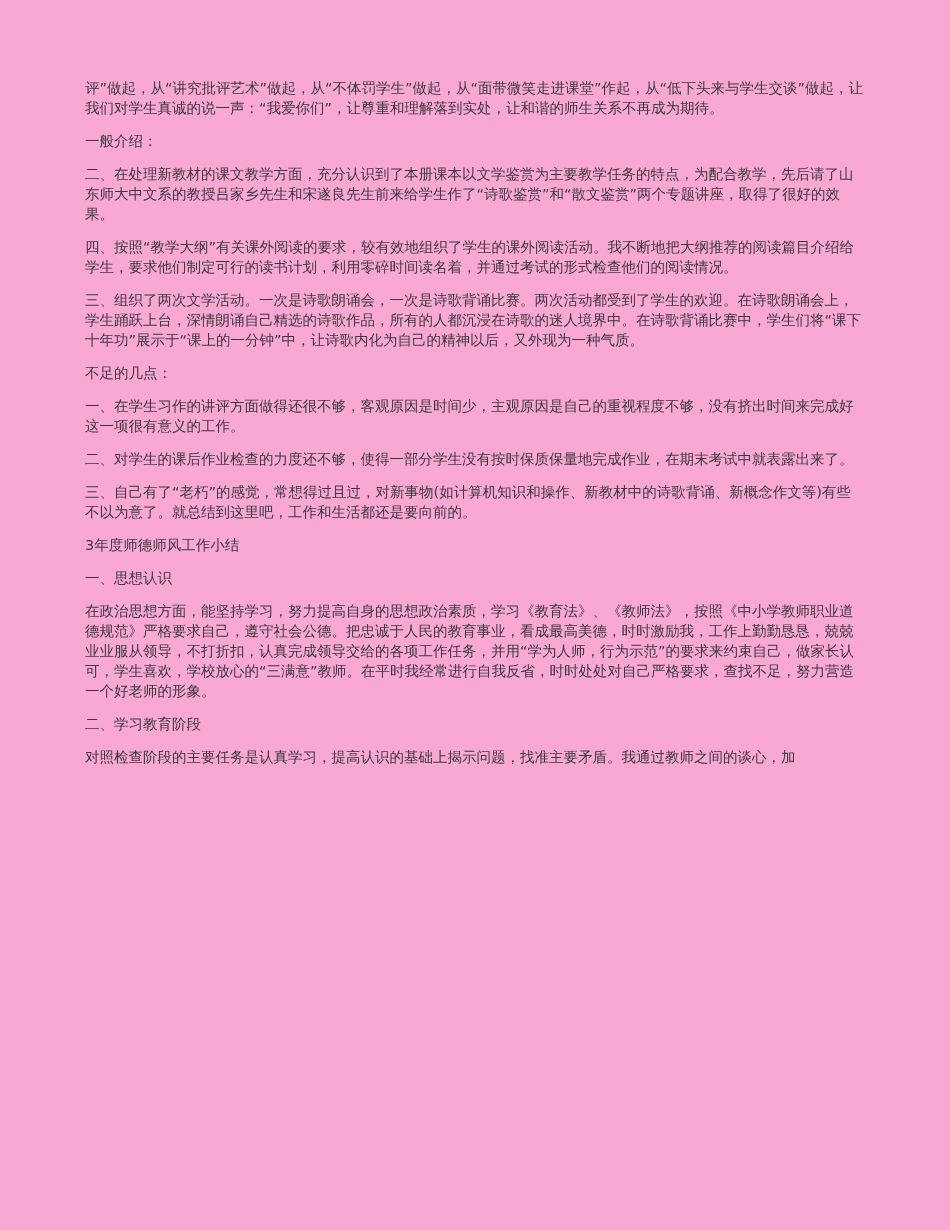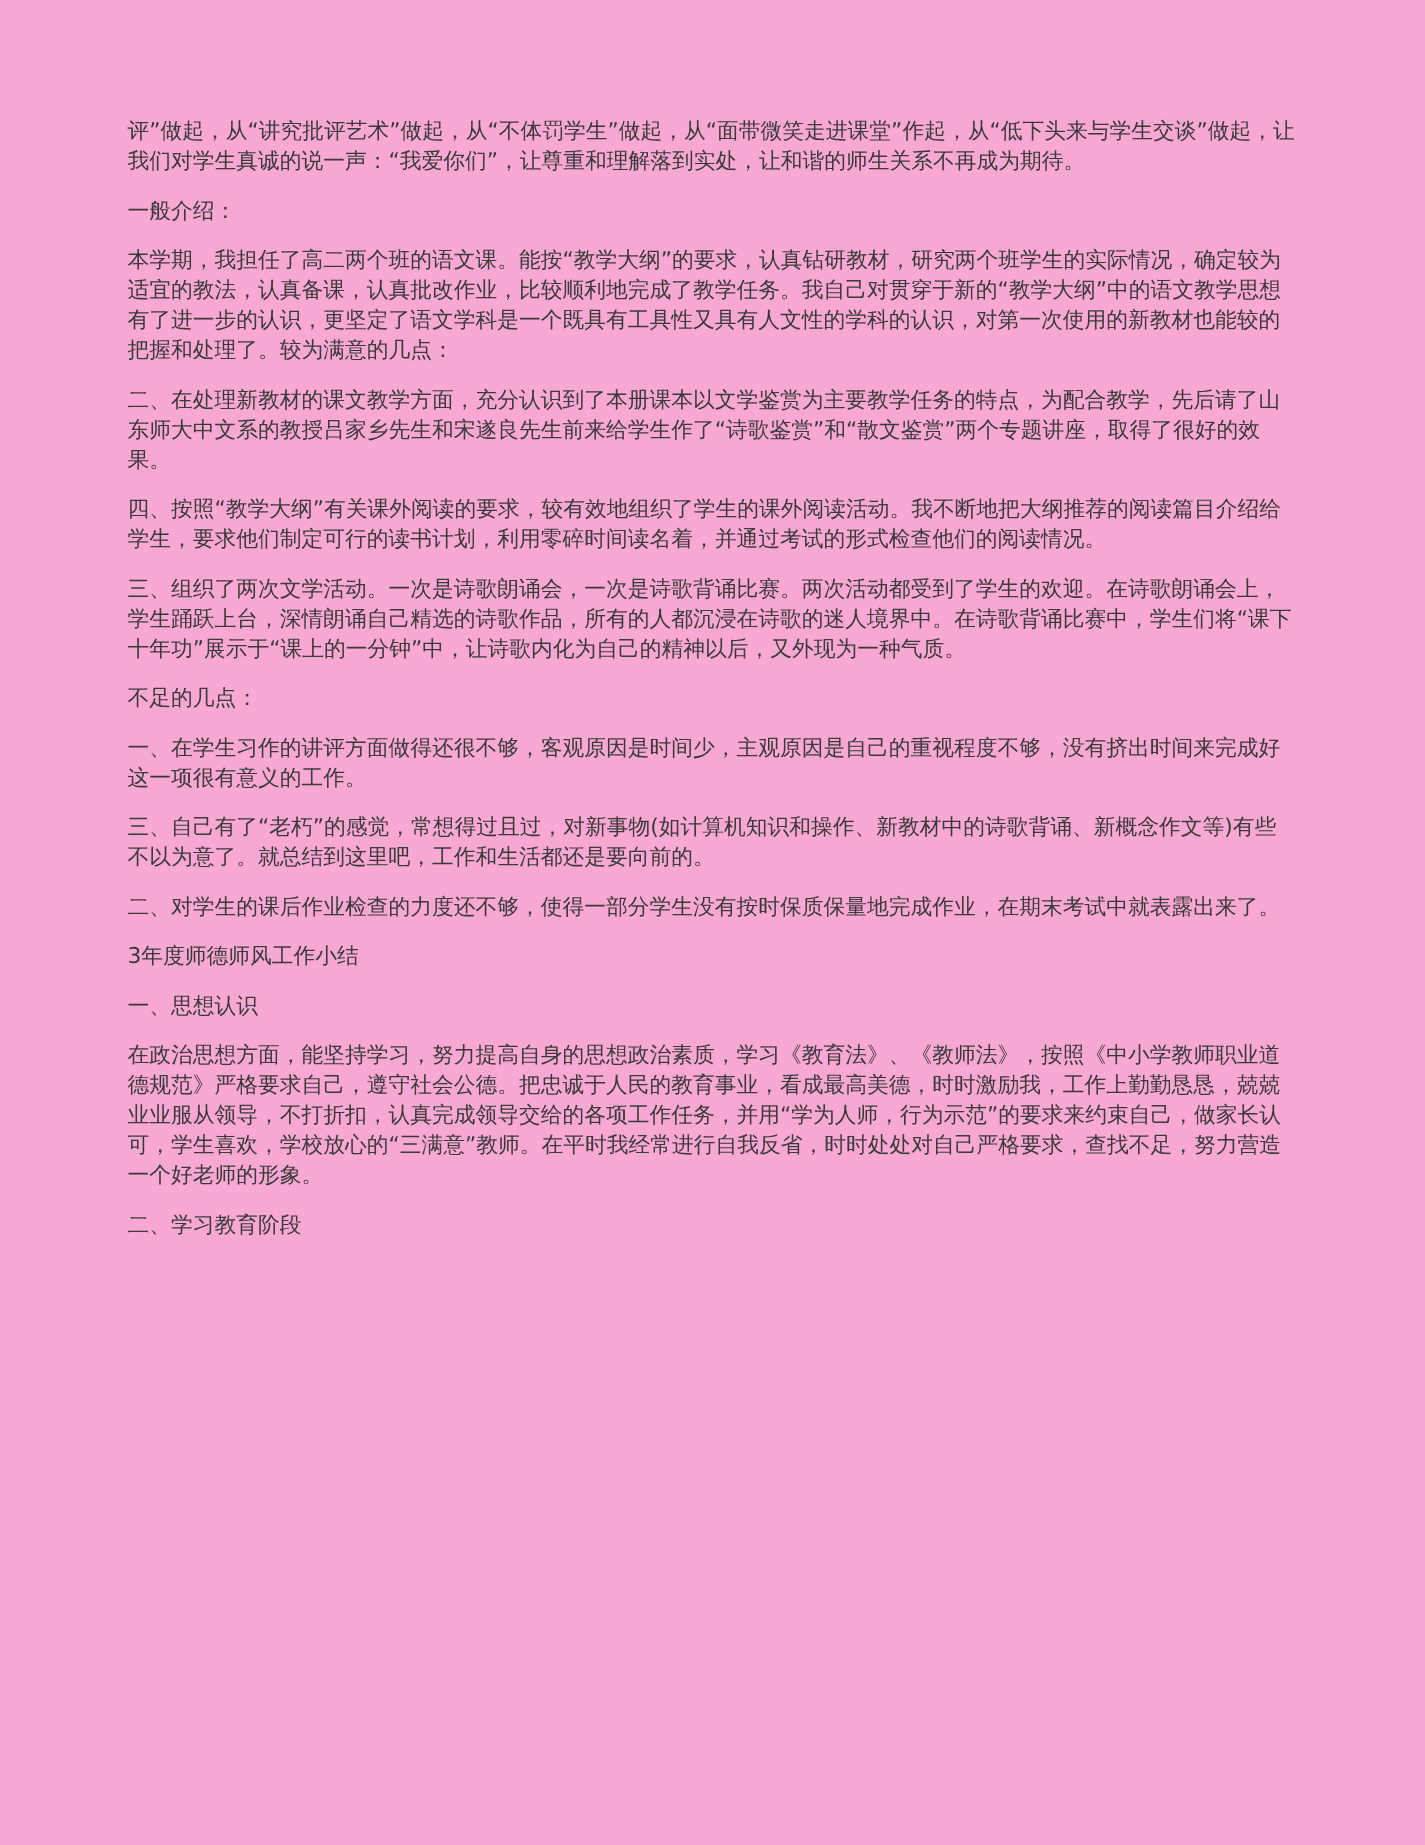--- a/index.html
+++ b/index.html
@@ -32,26 +32,26 @@
     white-space: normal;
   }
 </style>
 </head>
 <body>
 
 <div class="page" style="background: #f9a8d4; color: rgb(58, 58, 58);">
   <div class="doc-body">
       <p class="para">评”做起，从“讲究批评艺术”做起，从“不体罚学生”做起，从“面带微笑走进课堂”作起，从“低下头来与学生交谈”做起，让我们对学生真诚的说一声：“我爱你们”，让尊重和理解落到实处，让和谐的师生关系不再成为期待。</p>
       <p class="para">一般介绍：</p>
-      <p class="para">本学期，我担任了高二两个班的语文课。能按“教学大纲”的要求，认真钻研教材，研究两个班学生的实际情况，确定较为适宜的教法，认真备课，认真批改作业，比较顺利地完成了教学任务。我自己对贯穿于新的“教学大纲”中的语文教学思想有了进一步的认识，更坚定了语文学科是一个既具有工具性又具有人文性的学科的认识，对第一次使用的新教材也能较的把握和处理了。较为满意的几点：</p>
       <p class="para">二、在处理新教材的课文教学方面，充分认识到了本册课本以文学鉴赏为主要教学任务的特点，为配合教学，先后请了山东师大中文系的教授吕家乡先生和宋遂良先生前来给学生作了“诗歌鉴赏”和“散文鉴赏”两个专题讲座，取得了很好的效果。</p>
       <p class="para">四、按照“教学大纲”有关课外阅读的要求，较有效地组织了学生的课外阅读活动。我不断地把大纲推荐的阅读篇目介绍给学生，要求他们制定可行的读书计划，利用零碎时间读名着，并通过考试的形式检查他们的阅读情况。</p>
       <p class="para">三、组织了两次文学活动。一次是诗歌朗诵会，一次是诗歌背诵比赛。两次活动都受到了学生的欢迎。在诗歌朗诵会上，学生踊跃上台，深情朗诵自己精选的诗歌作品，所有的人都沉浸在诗歌的迷人境界中。在诗歌背诵比赛中，学生们将“课下十年功”展示于“课上的一分钟”中，让诗歌内化为自己的精神以后，又外现为一种气质。</p>
       <p class="para">不足的几点：</p>
       <p class="para">一、在学生习作的讲评方面做得还很不够，客观原因是时间少，主观原因是自己的重视程度不够，没有挤出时间来完成好这一项很有意义的工作。</p>
+      <p class="para">二、对学生的课后作业检查的力度还不够，使得一部分学生没有按时保质保量地完成作业，在期末考试中就表露出来了。</p>
       <p class="para">三、自己有了“老朽”的感觉，常想得过且过，对新事物(如计算机知识和操作、新教材中的诗歌背诵、新概念作文等)有些不以为意了。就总结到这里吧，工作和生活都还是要向前的。</p>
-      <p class="para">二、对学生的课后作业检查的力度还不够，使得一部分学生没有按时保质保量地完成作业，在期末考试中就表露出来了。</p>
       <p class="para">3年度师德师风工作小结</p>
       <p class="para">一、思想认识</p>
       <p class="para">在政治思想方面，能坚持学习，努力提高自身的思想政治素质，学习《教育法》、《教师法》，按照《中小学教师职业道德规范》严格要求自己，遵守社会公德。把忠诚于人民的教育事业，看成最高美德，时时激励我，工作上勤勤恳恳，兢兢业业服从领导，不打折扣，认真完成领导交给的各项工作任务，并用“学为人师，行为示范”的要求来约束自己，做家长认可，学生喜欢，学校放心的“三满意”教师。在平时我经常进行自我反省，时时处处对自己严格要求，查找不足，努力营造一个好老师的形象。</p>
       <p class="para">二、学习教育阶段</p>
+      <p class="para">对照检查阶段的主要任务是认真学习，提高认识的基础上揭示问题，找准主要矛盾。我通过教师之间的谈心，加</p>
     </div>
 </div>
 
 </body></html>

